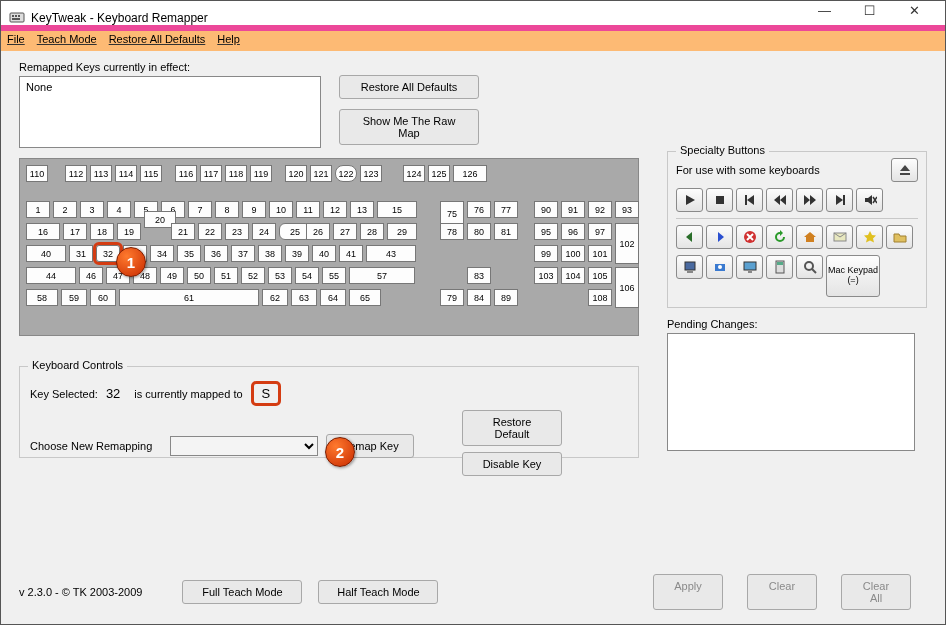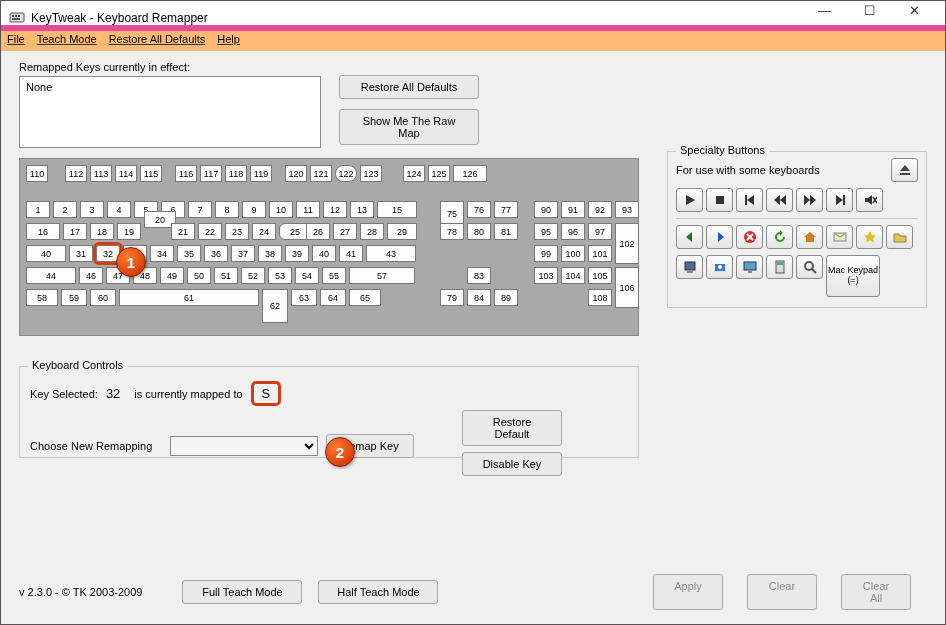--- a/index.html
+++ b/index.html
@@ -150,21 +150,21 @@
         <div class="key" style="left: 194px; top: 108px; width: 24px; height: 17px;">51</div>
         <div class="key" style="left: 221px; top: 108px; width: 24px; height: 17px;">52</div>
         <div class="key" style="left: 248px; top: 108px; width: 24px; height: 17px;">53</div>
         <div class="key" style="left: 275px; top: 108px; width: 24px; height: 17px;">54</div>
         <div class="key" style="left: 302px; top: 108px; width: 24px; height: 17px;">55</div>
         <div class="key" style="left: 329px; top: 108px; width: 66px; height: 17px;">57</div>
         <div class="key" style="left: 6px; top: 130px; width: 32px; height: 17px;">58</div>
         <div class="key" style="left: 41px; top: 130px; width: 26px; height: 17px;">59</div>
         <div class="key" style="left: 70px; top: 130px; width: 26px; height: 17px;">60</div>
         <div class="key" style="left: 99px; top: 130px; width: 140px; height: 17px;">61</div>
-        <div class="key" style="left: 242px; top: 130px; width: 26px; height: 34px;">62</div>
+        <div class="key" style="left: 242px; top: 130px; width: 26px; height: 17px;">62</div>
         <div class="key" style="left: 271px; top: 130px; width: 26px; height: 17px;">63</div>
         <div class="key" style="left: 300px; top: 130px; width: 26px; height: 17px;">64</div>
         <div class="key" style="left: 329px; top: 130px; width: 32px; height: 17px;">65</div>
         <div class="key" style="left: 420px; top: 42px; width: 24px; height: 26px;">75</div>
         <div class="key" style="left: 447px; top: 42px; width: 24px; height: 17px;">76</div>
         <div class="key" style="left: 474px; top: 42px; width: 24px; height: 17px;">77</div>
         <div class="key" style="left: 420px; top: 64px; width: 24px; height: 17px;">78</div>
         <div class="key" style="left: 447px; top: 64px; width: 24px; height: 17px;">80</div>
         <div class="key" style="left: 474px; top: 64px; width: 24px; height: 17px;">81</div>
         <div class="key" style="left: 447px; top: 108px; width: 24px; height: 17px;">83</div>
@@ -339,20 +339,24 @@
             <div class="specbtn">
               <svg class="ico" viewBox="0 0 14 14">
                 <circle cx="6" cy="6" r="4" fill="none" stroke="#555" stroke-width="2"></circle>
                 <path d="M9 9l4 4" stroke="#555" stroke-width="2"></path>
               </svg>
             </div>
             <div class="specbtn big">Mac Keypad (=)</div>
           </div>
       </div>
 
+      <div class="pending">
+        <div class="fieldlabel">Pending Changes:</div>
+        <div class="pending-box"></div>
+      </div>
     </div>
 
     <div class="bottom-row">
       <span class="version">v 2.3.0 - © TK 2003-2009</span>
       <div class="btn">Full Teach Mode</div>
       <div class="btn">Half Teach Mode</div>
       <div class="bottom-right">
         <div class="btn">Apply</div>
         <div class="btn">Clear</div>
         <div class="btn">Clear All</div>

